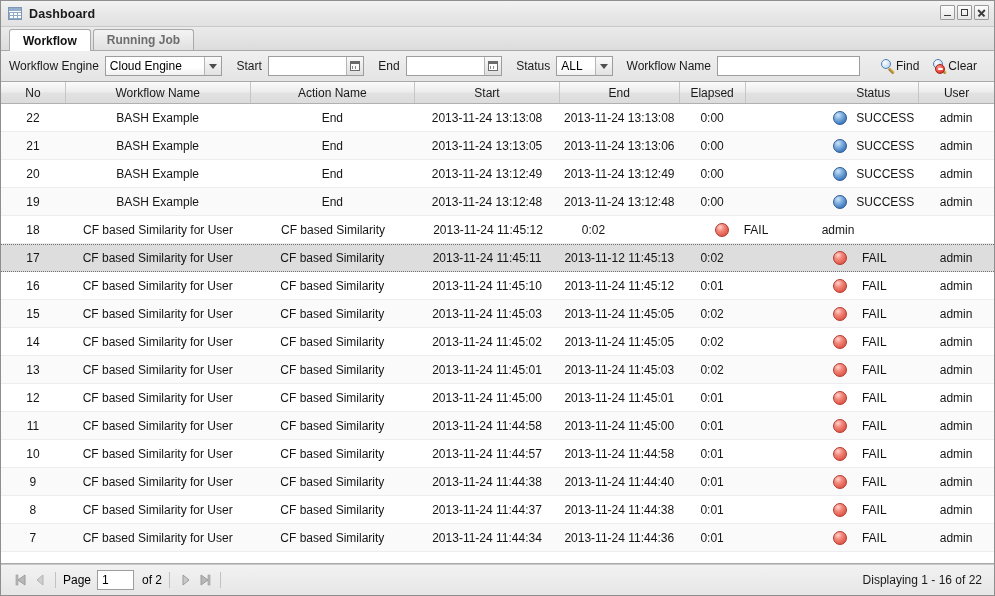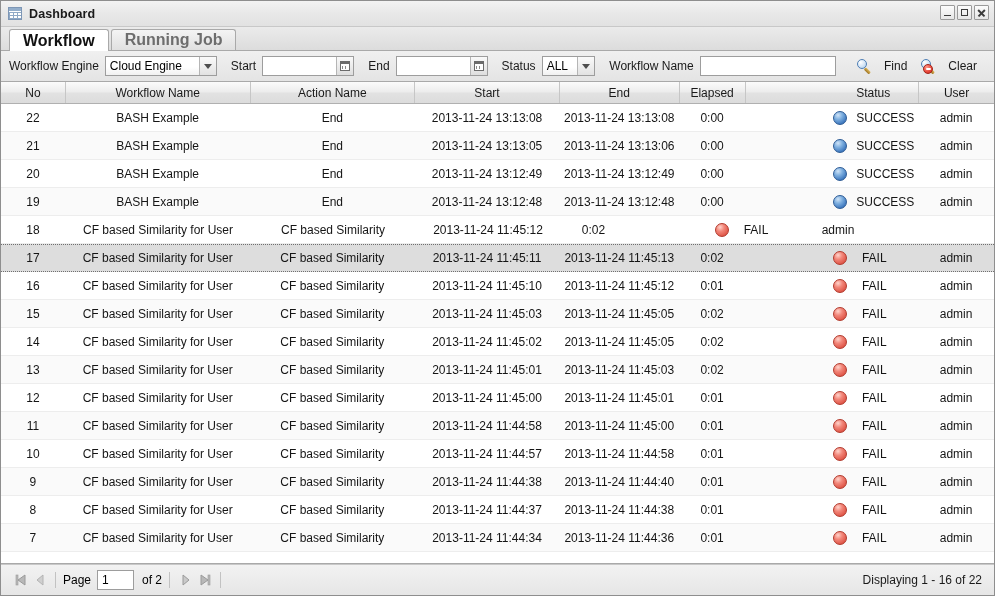--- a/index.html
+++ b/index.html
@@ -94,21 +94,21 @@
     background: linear-gradient(to bottom, #ebebeb, #dcdcdc);
     border-bottom: 1px solid #a9a9a9;
     display: flex; align-items: flex-end;
     padding-left: 8px;
     flex: 0 0 auto;
   }
   .tab {
     height: 21px;
     padding: 0 13px;
     display: flex; align-items: center;
-    font-size: 16px; font-weight: bold;
+    font-size: 12px; font-weight: bold;
     border: 1px solid #a9a9a9;
     border-bottom: none;
     border-radius: 3px 3px 0 0;
     margin-right: 2px;
     box-sizing: border-box;
     cursor: default;
     position: relative;
   }
   .tab.active {
     background: #ffffff;
@@ -211,21 +211,21 @@
     margin-right: 16px;
   }
   .textfield input {
     border: none; outline: none; background: transparent;
     width: 100%; height: 18px;
     font-family: "Liberation Sans", sans-serif; font-size: 12px;
     padding-left: 3px; box-sizing: border-box;
   }
 
   .tbtn {
-    display: flex; align-items: center; gap: 12px;
+    display: flex; align-items: center; gap: 0;
     padding: 1px 5px; cursor: default;
     font-size: 12px; color: #1a1a1a;
     margin-right: 4px;
   }
   .magnifier { position: relative; width: 15px; height: 15px; flex: 0 0 auto; }
   .magnifier .lens {
     position: absolute; left: 0; top: 0;
     width: 10px; height: 10px; border-radius: 50%;
     border: 1.6px solid #4f7fb5;
     background: radial-gradient(circle at 33% 30%, #ffffff 0%, #d3e4f5 55%, #a9c8e6 100%);
@@ -578,21 +578,21 @@
             <span class="bullet fail"></span>
             <span class="stext">FAIL</span>
           </div>
           <div class="gc col-user">admin</div>
         </div>
         <div class="grow even selected">
           <div class="gc col-no">17</div>
           <div class="gc col-wf">CF based Similarity for User</div>
           <div class="gc col-action">CF based Similarity</div>
           <div class="gc col-start">2013-11-24 11:45:11</div>
-          <div class="gc col-end">2013-11-24 11:45:13</div>
+          <div class="gc col-end">2013-11-12 11:45:13</div>
           <div class="gc col-elapsed">0:02</div>
           <div class="gc col-progress">
             <div class="pbar">
               <div class="fill" style="width: 66%;"></div>
               <div class="ptext">66%</div>
             </div>
           </div>
           <div class="gc col-status statuscell">
             <span class="bullet fail"></span>
             <span class="stext">FAIL</span>

